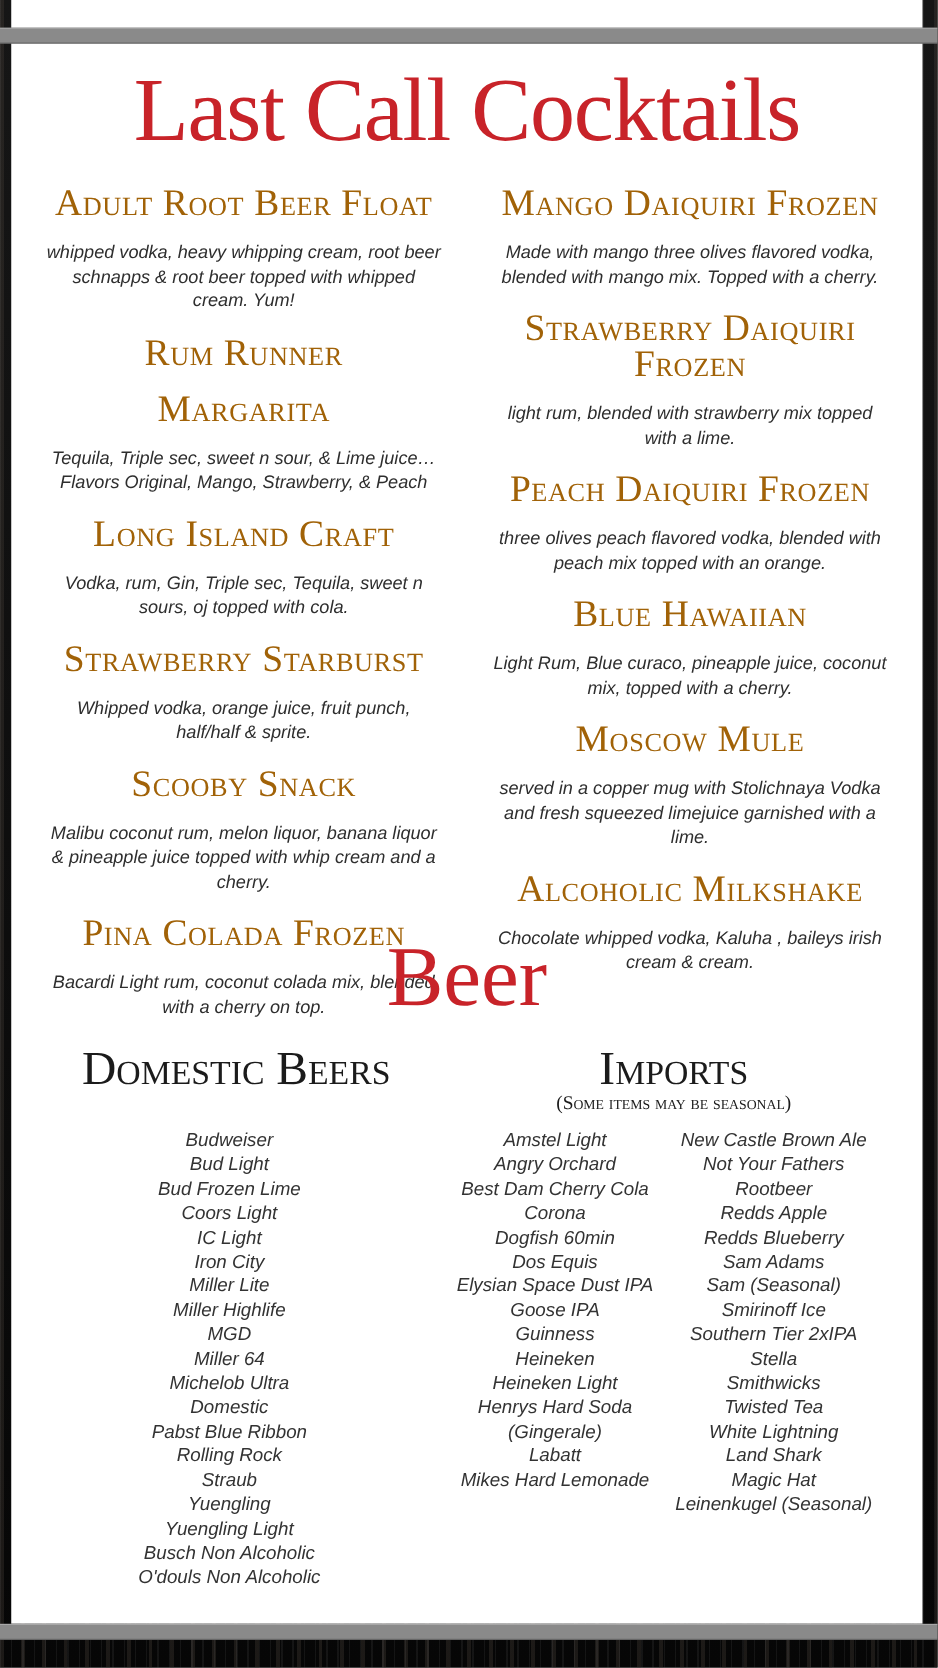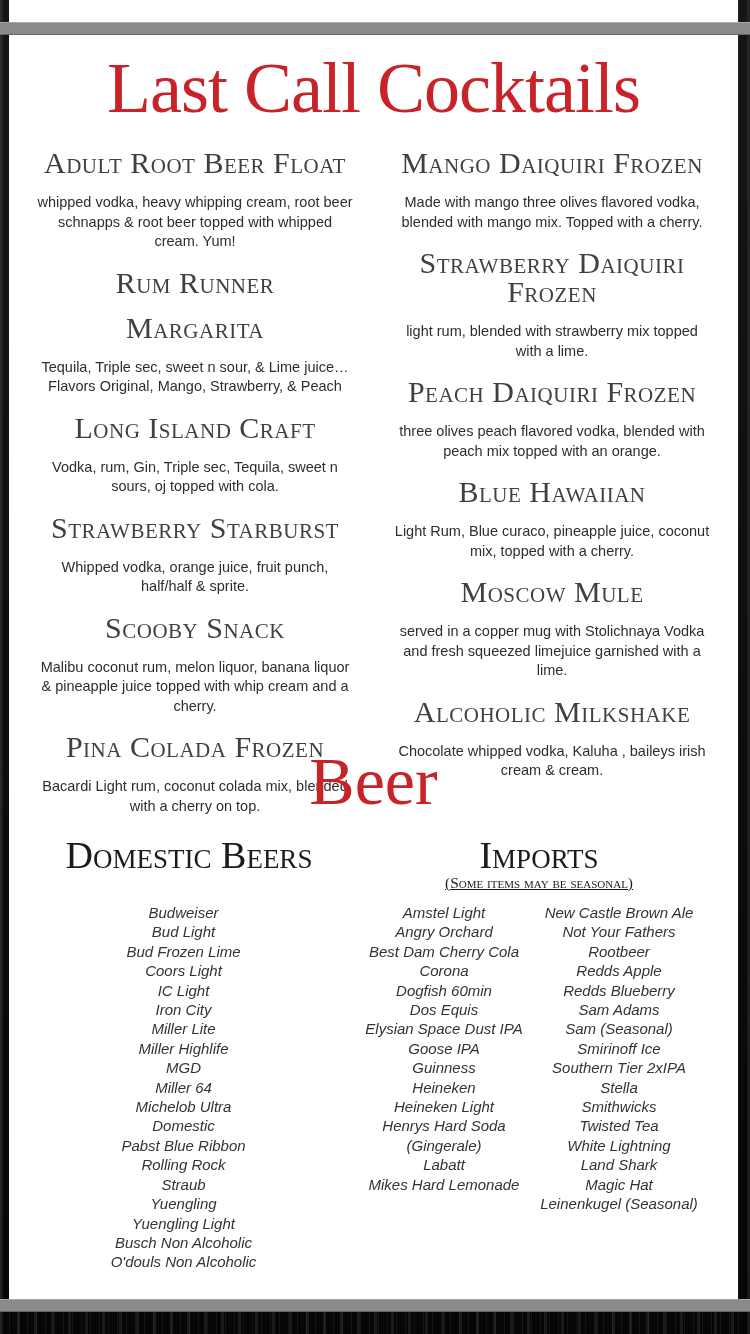--- a/index.html
+++ b/index.html
@@ -29,41 +29,41 @@
     font-size:72px;line-height:80px;letter-spacing:-1px;
     color:#c82329;
   }
   .col{position:absolute;top:148px;}
   .col.left{left:10px;width:352px;}
   .col.right{left:368px;width:350px;}
   .cocktail{margin:0 0 16px 0;text-align:center;}
   .cocktail h3{
     margin:0 0 2px 0;font-weight:normal;
     font-variant:small-caps;font-size:30px;line-height:29px;
-    color:#404040;letter-spacing:0.5px;
+    color:#a16207;letter-spacing:0.5px;
   }
   .cocktail p{
-    margin:16px;font-family:"Liberation Sans",sans-serif;
+    margin:16px;font-family:"Liberation Sans",sans-serif;font-style:italic;
     font-size:14.5px;line-height:19.5px;color:#2e2e2e;
   }
   .beer-title{
     position:absolute;top:744px;left:0;width:100%;margin:0;
     text-align:center;font-weight:normal;
     font-size:68px;line-height:74px;color:#c82329;
   }
   .beer-subhead{
     position:absolute;top:836px;margin:0;text-align:center;font-weight:normal;
     font-variant:small-caps;font-size:38px;line-height:38px;color:#1b1b1b;
   }
   .beer-subhead.domestic{left:10px;width:340px;}
   .beer-subhead.imports{left:360px;width:340px;}
   .seasonal-note{
     position:absolute;top:874px;left:360px;width:340px;
     text-align:center;font-variant:small-caps;
-    font-size:15.5px;line-height:18px;color:#1b1b1b;text-decoration:underline;
+    font-size:15.5px;line-height:18px;color:#1b1b1b;
   }
   .beer-list{position:absolute;top:903px;text-align:center;}
   .beer-list div{
     font-family:"Liberation Sans",sans-serif;font-style:italic;
     font-size:15px;line-height:19.4px;color:#333333;
   }
   .beer-list.domestic{left:22px;width:305px;}
   .beer-list.imports-1{left:320px;width:230px;}
   .beer-list.imports-2{left:515px;width:190px;}
 </style>

